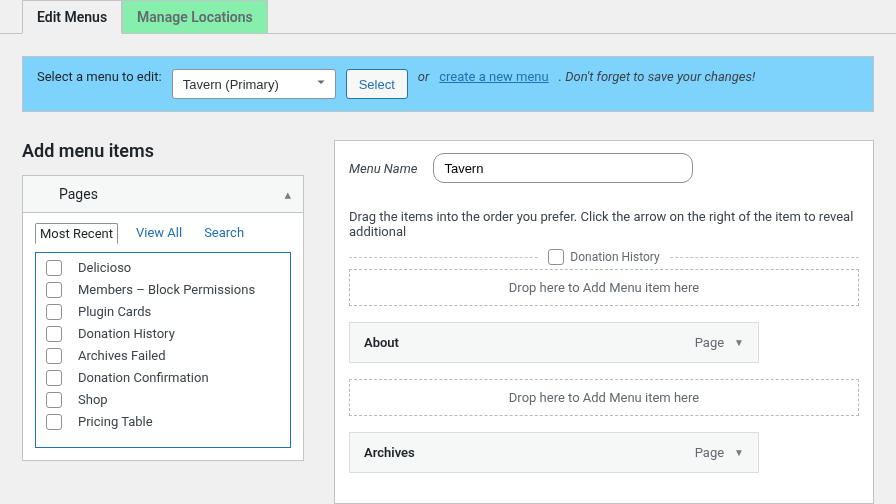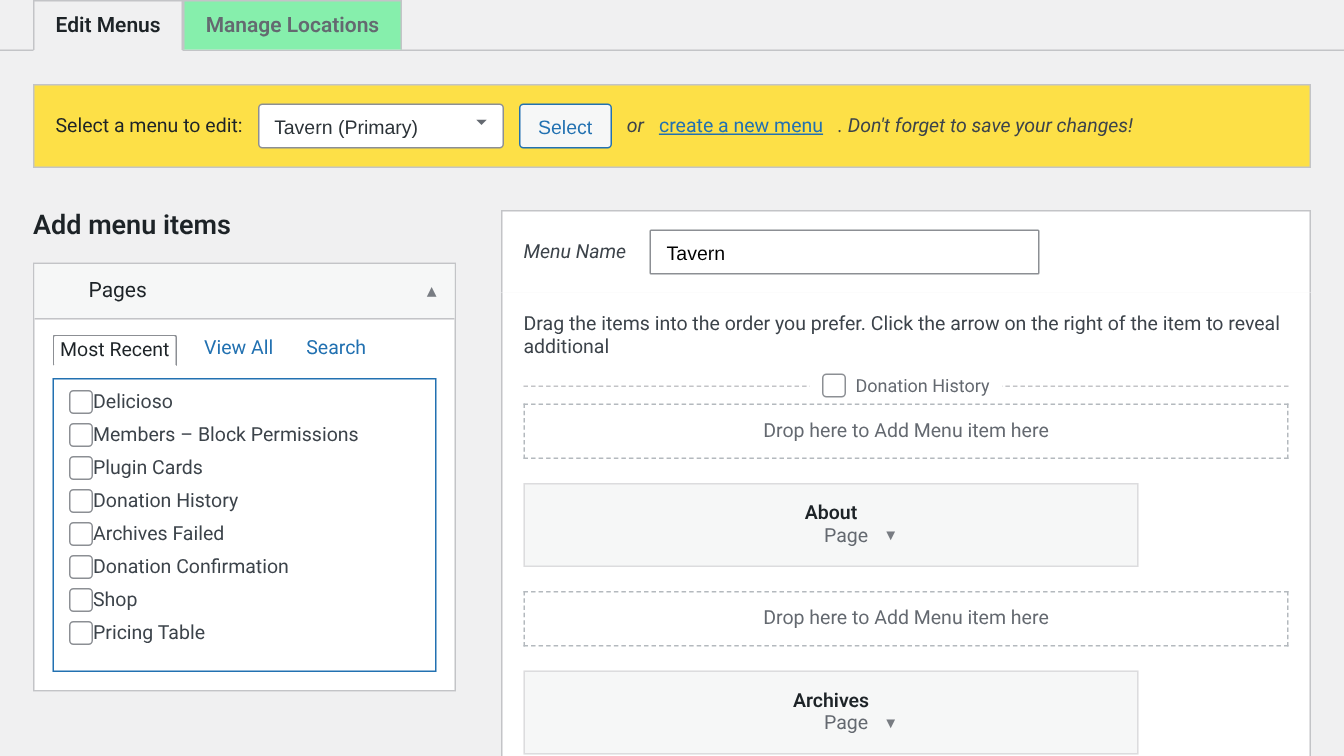--- a/index.html
+++ b/index.html
@@ -1,21 +1,21 @@
 <!DOCTYPE html>
 <html><head>
 <meta charset="utf-8">
 <style>
 * { box-sizing: border-box; margin: 0; padding: 0; }
 body { font-family: -apple-system, BlinkMacSystemFont, "Segoe UI", Roboto, sans-serif; font-size: 13px; color: #3c434a; background: #f0f0f1; width: 896px; height: 504px; overflow: hidden; }
 .tabs { display: flex; border-bottom: 1px solid #c3c4c7; background: #f0f0f1; }
 .tab { padding: 8px 14px; font-size: 14px; font-weight: 600; color: #646970; background: #86efac; border: 1px solid #c3c4c7; border-bottom: none; margin-right: 0; cursor: pointer; }
 .tab.active { background: #f0f0f1; border-bottom: 1px solid #f0f0f1; margin-bottom: -1px; color: #1d2327; }
 .tab:first-child { margin-left: 22px; }
-.select-row { margin: 22px 22px 0 22px; background: #fde047; border: 1px solid #c3c4c7; padding: 12px 14px; display: flex; align-items: center; gap: 10px; }
+.select-row { margin: 22px 22px 0 22px; background: #7dd3fc; border: 1px solid #c3c4c7; padding: 12px 14px; display: flex; align-items: flex-start; gap: 10px; }
 .select-row .label { color: #1d2327; }
 .menu-select { height: 30px; min-width: 164px; padding: 0 28px 0 10px; border: 1px solid #8c8f94; border-radius: 3px; background: #fff; color: #2c3338; font-size: 13px; appearance: none; position: relative; }
 .select-wrap { position: relative; display: inline-block; }
 .select-wrap .chev { position: absolute; right: 8px; top: 50%; transform: translateY(-50%); pointer-events: none; color: #646970; }
 .btn-secondary { height: 30px; padding: 0 12px; border: 1px solid #2271b1; border-radius: 3px; background: #f6f7f7; color: #2271b1; font-size: 13px; cursor: pointer; }
 .link { color: #2271b1; text-decoration: underline; cursor: pointer; }
 .txt { color: #3c434a; font-style: italic; }
 .columns { display: flex; margin: 28px 22px 0 22px; gap: 30px; }
 .col-left { width: 282px; flex-shrink: 0; }
 .col-right { flex: 1; }
@@ -24,33 +24,33 @@
 .accordion-header { display: flex; justify-content: space-between; align-items: center; padding: 10px 12px; border-bottom: 1px solid #c3c4c7; background: #f6f7f7; cursor: pointer; }
 .accordion-header .title { font-size: 14px; color: #1d2327; margin-left: 24px; }
 .accordion-header .caret { color: #787c82; }
 .subtabs { display: flex; gap: 14px; padding: 10px 12px 8px 12px; font-size: 13px; }
 .subtab { color: #2271b1; padding: 2px 4px; cursor: pointer; }
 .subtab.active { color: #1d2327; border: 1px solid #8c8f94; border-bottom: 1px solid #fff; border-radius: 2px 2px 0 0; }
 .items-box { margin: 0 12px 12px 12px; border: 1px solid #2271b1; height: 196px; overflow-y: scroll; padding: 4px 0; position: relative; }
 .items-box::-webkit-scrollbar { width: 14px; }
 .items-box::-webkit-scrollbar-track { background: #f0f0f1; }
 .items-box::-webkit-scrollbar-thumb { background: #c3c4c7; border-radius: 2px; }
-.item-row { display: flex; align-items: center; gap: 0; padding: 3px 10px; }
+.item-row { display: flex; align-items: flex-start; gap: 16px; padding: 3px 10px; }
 .chk { width: 16px; height: 16px; border: 1px solid #8c8f94; border-radius: 3px; flex-shrink: 0; background: #fff; cursor: pointer; }
 .item-row .lbl { color: #3c434a; font-size: 13px; }
 .menu-name-row { display: flex; align-items: center; gap: 16px; border: 1px solid #c3c4c7; border-bottom: none; background: #fff; padding: 12px 14px; }
 .menu-name-row .mn-label { font-style: italic; color: #3c434a; }
-.menu-name-input { height: 30px; width: 260px; padding: 0 10px; border: 1px solid #8c8f94; border-radius: 1px; font-size: 13px; }
+.menu-name-input { height: 30px; width: 260px; padding: 0 10px; border: 1px solid #8c8f94; border-radius: 11px; font-size: 13px; }
 .structure-body { border: 1px solid #c3c4c7; border-top: none; background: #fff; padding: 14px 14px; }
 .hint { color: #3c434a; margin-bottom: 10px; font-size: 13px; }
 .drag-label { position: relative; text-align: center; height: 16px; }
 .drag-label .dash { position: absolute; left: 0; right: 0; top: 8px; border-top: 1px dashed #c3c4c7; }
 .drag-label .inner { position: relative; display: inline-flex; align-items: center; gap: 6px; background: #fff; padding: 0 8px; color: #646970; font-size: 12px; }
 .drop-zone { border: 1px dashed #b4b9be; padding: 10px; text-align: center; color: #646970; margin: 4px 0 16px 0; font-size: 13px; }
-.menu-item { border: 1px solid #dcdcde; background: #f6f7f7; display: flex; justify-content: space-between; align-items: center; padding: 12px 14px; margin-bottom: 16px; width: 410px; cursor: move; flex-direction: column; }
+.menu-item { border: 1px solid #dcdcde; background: #f6f7f7; display: flex; justify-content: space-between; align-items: center; padding: 12px 14px; margin-bottom: 16px; width: 410px; cursor: move; }
 .menu-item .mi-title { font-weight: 600; color: #1d2327; }
 .menu-item .mi-right { display: flex; align-items: center; gap: 10px; color: #646970; padding-left: 40px; }
 .tri { font-size: 10px; color: #787c82; }
 </style>
 </head>
 <body>
 
 <div class="tabs">
   <div class="tab active">Edit Menus</div>
   <div class="tab">Manage Locations</div>

